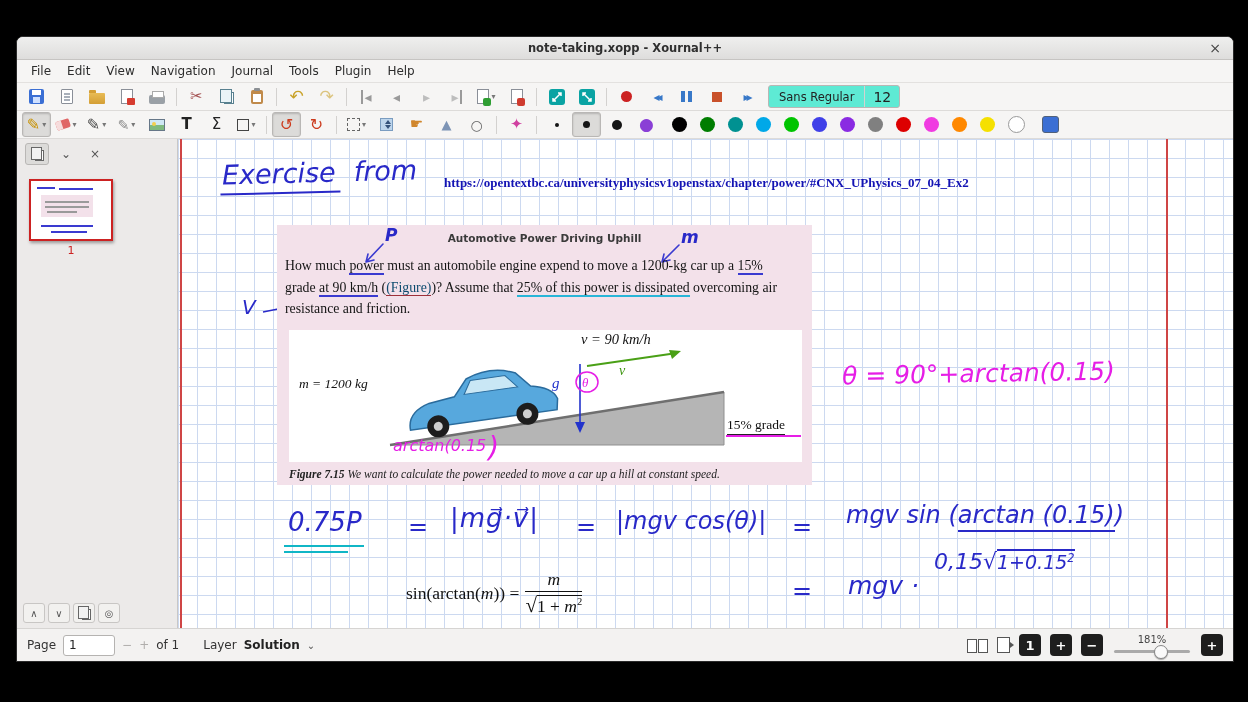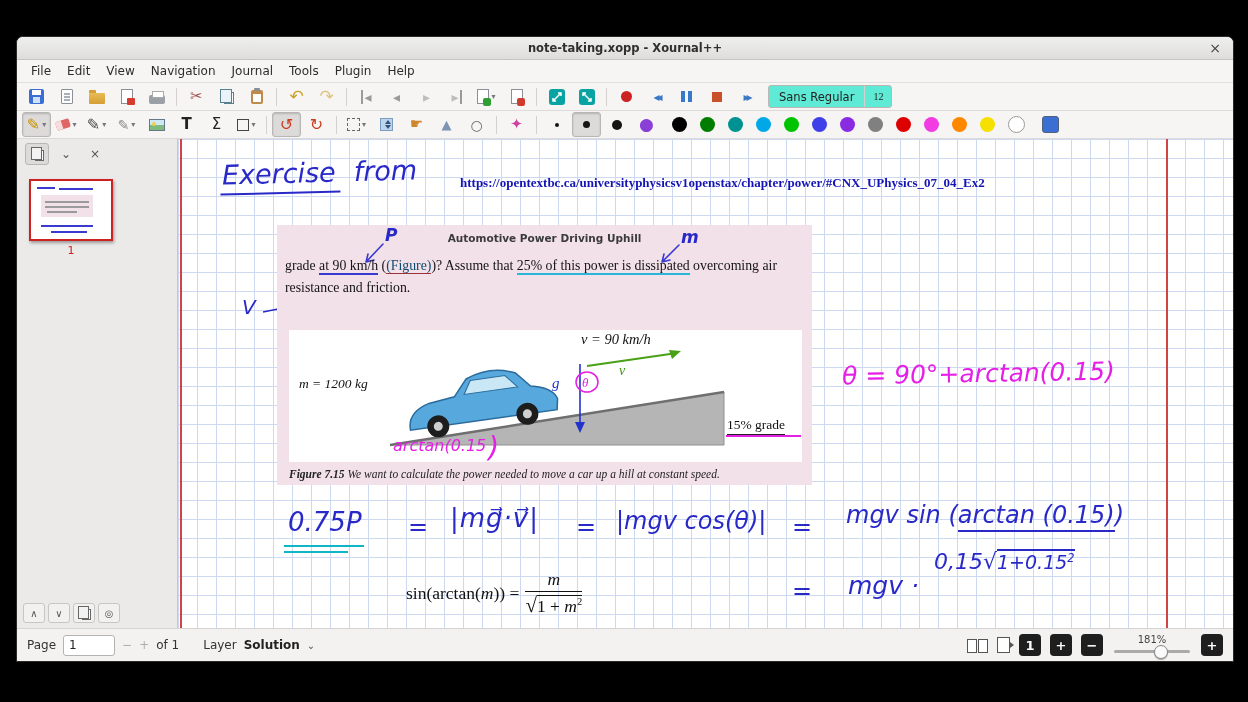--- a/index.html
+++ b/index.html
@@ -63,21 +63,21 @@
   .ic-vspace::after{content:"";position:absolute;left:3.5px;bottom:1px;border-left:3px solid transparent;border-right:3px solid transparent;border-top:4px solid #33517a;}
   .ic-pages{width:9px;height:11px;border:1px solid #666;background:#fff;margin-left:4px;margin-top:3px;}
   .ic-pages::before{content:"";position:absolute;left:-5px;top:-4px;width:9px;height:11px;border:1px solid #666;background:#f2f2f2;}
   .navbar-l{border-left:2px solid #9a9a9a;padding-left:1px;}
   .navbar-r{border-right:2px solid #9a9a9a;padding-right:1px;}
   .dot{display:block;border-radius:50%;background:#151515;}
   .dot-s{width:4px;height:4px;}.dot-m{width:7px;height:7px;}.dot-l{width:10px;height:10px;}
   .font-ctl{display:flex;align-items:center;height:21px;border:1px solid #b9b7b5;background:#5eead4;border-radius:3px;margin-left:6px;}
   .font-ctl .fname{font-size:11.5px;color:#222;padding:0 10px;}
   .font-ctl .fdiv{width:1px;height:100%;background:#d4d2d0;}
-  .font-ctl .fsize{font-size:10px;color:#222;padding:0 8px;font-family:Liberation Serif, serif;}
+  .font-ctl .fsize{font-size:14px;color:#222;padding:0 8px;}
   .swatch{width:15px;height:15px;border-radius:50%;flex:0 0 15px;}
   .swatches{display:flex;align-items:center;gap:13px;margin-left:10px;}
   .cur-color{width:15px;height:15px;border-radius:3px;border:1px solid #51617a;}
   
   .main{flex:1;display:flex;min-height:0;}
   .sidebar{width:160px;flex:0 0 160px;background:#eceae9;border-right:1px solid #c9c7c5;display:flex;flex-direction:column;}
   .side-top{height:26px;display:flex;align-items:center;gap:5px;padding:2px 8px 0 8px;}
   .sbtn{width:22px;height:20px;display:flex;align-items:center;justify-content:center;border-radius:3px;
         border:1px solid transparent;color:#555;font-size:12px;}
   .sbtn.pressed{background:#dcdbd9;border-color:#b9b7b5;}
@@ -94,21 +94,21 @@
     background-image:linear-gradient(#ccd9f0 1px,transparent 1px),linear-gradient(90deg,#ccd9f0 1px,transparent 1px);
     background-size:19px 19px;}
   .mline{position:absolute;top:0;bottom:0;width:1.5px;background:#cf4545;}
   .hw{font-family:"DejaVu Sans",sans-serif;font-style:italic;}
   .hw-blue{color:#2929c8;}
   .hw-mag{color:#e61ee6;}
   .serif{font-family:"Liberation Serif","DejaVu Serif",serif;}
   .abs{position:absolute;white-space:nowrap;}
   .heading{left:42px;top:18px;font-size:27px;transform:rotate(-1.5deg);}
   .heading .w1{border-bottom:2.5px solid #2929c8;padding:0 4px 3px 2px;margin-right:14px;display:inline-block;}
-  .url{font-family:"Liberation Serif",serif;font-weight:bold;color:#1414b4;font-size:13px;padding-left:16px;}
+  .url{font-family:"Liberation Serif",serif;font-weight:bold;color:#1414b4;font-size:13px;}
   
   .exbox{position:absolute;left:99px;top:86px;width:535px;height:260px;background:#f3e1ea;}
   .ex-title{position:absolute;left:0;top:7px;width:100%;text-align:center;font-size:10.5px;font-weight:bold;color:#3a3a3a;}
   .ex-body{position:absolute;left:8px;top:30px;right:6px;font-family:"Liberation Serif",serif;
            font-size:13.8px;line-height:21.5px;color:#141414;}
   .u-blue{border-bottom:2px solid #3a3ad0;}
   .u-cyan{border-bottom:2.4px solid #29b6d8;}
   .fig-link{color:#0c4a6e;border-bottom:1.4px solid #9e3039;}
   .an{font-size:17px;font-weight:bold;}
   .ex-caption{position:absolute;left:12px;top:243px;width:515px;font-family:"Liberation Serif",serif;
@@ -427,20 +427,21 @@
         <div class="abs hw hw-blue an" style="left:108px;top:0px;">P</div>
         <svg class="abs" style="left:82px;top:16px;" width="28" height="26">
             <path d="M24 3 L7 21 M7 21 L15 19 M7 21 L9 13" stroke="#3a3ad0" stroke-width="1.6" fill="none" stroke-linecap="round"></path>
           </svg>
         <div class="abs hw hw-blue an" style="left:404px;top:2px;">m</div>
         <svg class="abs" style="left:378px;top:18px;" width="28" height="24">
             <path d="M24 2 L7 19 M7 19 L15 17 M7 19 L9 11" stroke="#3a3ad0" stroke-width="1.6" fill="none" stroke-linecap="round"></path>
           </svg>
 
         <div class="ex-body">
+          <div><span>How much </span><span class="u-blue">power</span><span> must an automobile engine expend to move a 1200-kg car up a </span><span class="u-blue">15%</span></div>
           <div><span>grade </span><span class="u-blue">at 90 km/h</span><span> (</span><span class="fig-link">(Figure)</span><span>)? Assume that </span><span class="u-cyan">25% of this power is dissipated</span><span> overcoming air</span></div>
           <div><span>resistance and friction.</span></div>
         </div>
 
         <div class="fig">
           <svg width="513" height="132">
             <polygon points="101,115 435,62 435,115" fill="#b5b5b5" stroke="#8f8f8f"></polygon>
             <line x1="101" y1="115" x2="435" y2="62" stroke="#6f6f6f" stroke-width="2.4"></line>
             <g transform="translate(104,14) rotate(-8,90,70)">
               <path d="M16,76 Q15,58 38,52 L64,49 L78,33 Q104,23 128,34 L141,49 Q162,53 166,65 L164,76 Z" fill="#57a8dd" stroke="#2a6b9c" stroke-width="1.5"></path>

